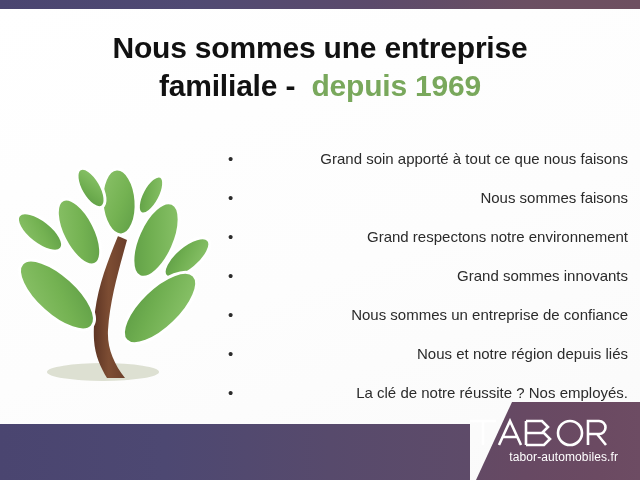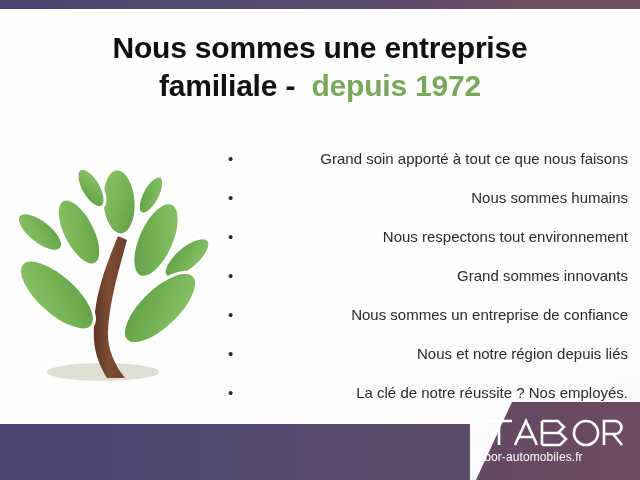--- a/index.html
+++ b/index.html
@@ -96,23 +96,23 @@
     position:absolute;
     left:430px; top:0;
     width:210px; height:82px;
     background:linear-gradient(90deg,#5f4a66 0%,#674963 45%,#6b4a62 80%,#6d4c63 100%);
     clip-path:polygon(46px 100%, 82px 4px, 100% 4px, 100% 100%);
   }
 
   
   .logo {
     position:absolute;
-    left:474px; top:418px;
+    left:458px; top:418px;
     width:160px;
-    text-align:left;
+    text-align:right;
     z-index:5;
   }
   .logo-mark {
     font-size:30px;
     line-height:32px;
     font-weight:300;
     letter-spacing:2px;
     color:#ffffff;
   }
   .logo-mark svg { display:block; margin:0 auto; }
@@ -127,21 +127,21 @@
 </head>
 <body>
 
 <div id="slide">
 
   <div class="top-bar"></div>
 
   <div class="headline">
     <span>Nous sommes une entreprise</span><br>
     <span class="dash">familiale -</span>&nbsp;
-    <span class="accent">depuis 1972</span>
+    <span class="accent">depuis 1969</span>
   </div>
 
   <div class="tree-wrap">
     <svg viewBox="0 0 212 250" xmlns="http://www.w3.org/2000/svg" aria-hidden="true">
       <defs>
         <linearGradient id="lg" x1="0" y1="0" x2="1" y2="1">
           <stop offset="0%" stop-color="#8cc36a"></stop>
           <stop offset="55%" stop-color="#74b252"></stop>
           <stop offset="100%" stop-color="#5d9c45"></stop>
         </linearGradient>
@@ -187,26 +187,26 @@
 
   <div class="bullets">
 
     <div class="bullet-row">
       <span class="bullet-dot">•</span>
       <span class="bullet-text">Grand soin apporté à tout ce que nous faisons</span>
     </div>
 
     <div class="bullet-row">
       <span class="bullet-dot">•</span>
-      <span class="bullet-text">Nous sommes humains</span>
-    </div>
-
-    <div class="bullet-row">
-      <span class="bullet-dot">•</span>
-      <span class="bullet-text">Nous respectons tout environnement</span>
+      <span class="bullet-text">Nous sommes faisons</span>
+    </div>
+
+    <div class="bullet-row">
+      <span class="bullet-dot">•</span>
+      <span class="bullet-text">Grand respectons notre environnement</span>
     </div>
 
     <div class="bullet-row">
       <span class="bullet-dot">•</span>
       <span class="bullet-text">Grand sommes innovants</span>
     </div>
 
     <div class="bullet-row">
       <span class="bullet-dot">•</span>
       <span class="bullet-text">Nous sommes un entreprise de confiance</span>

